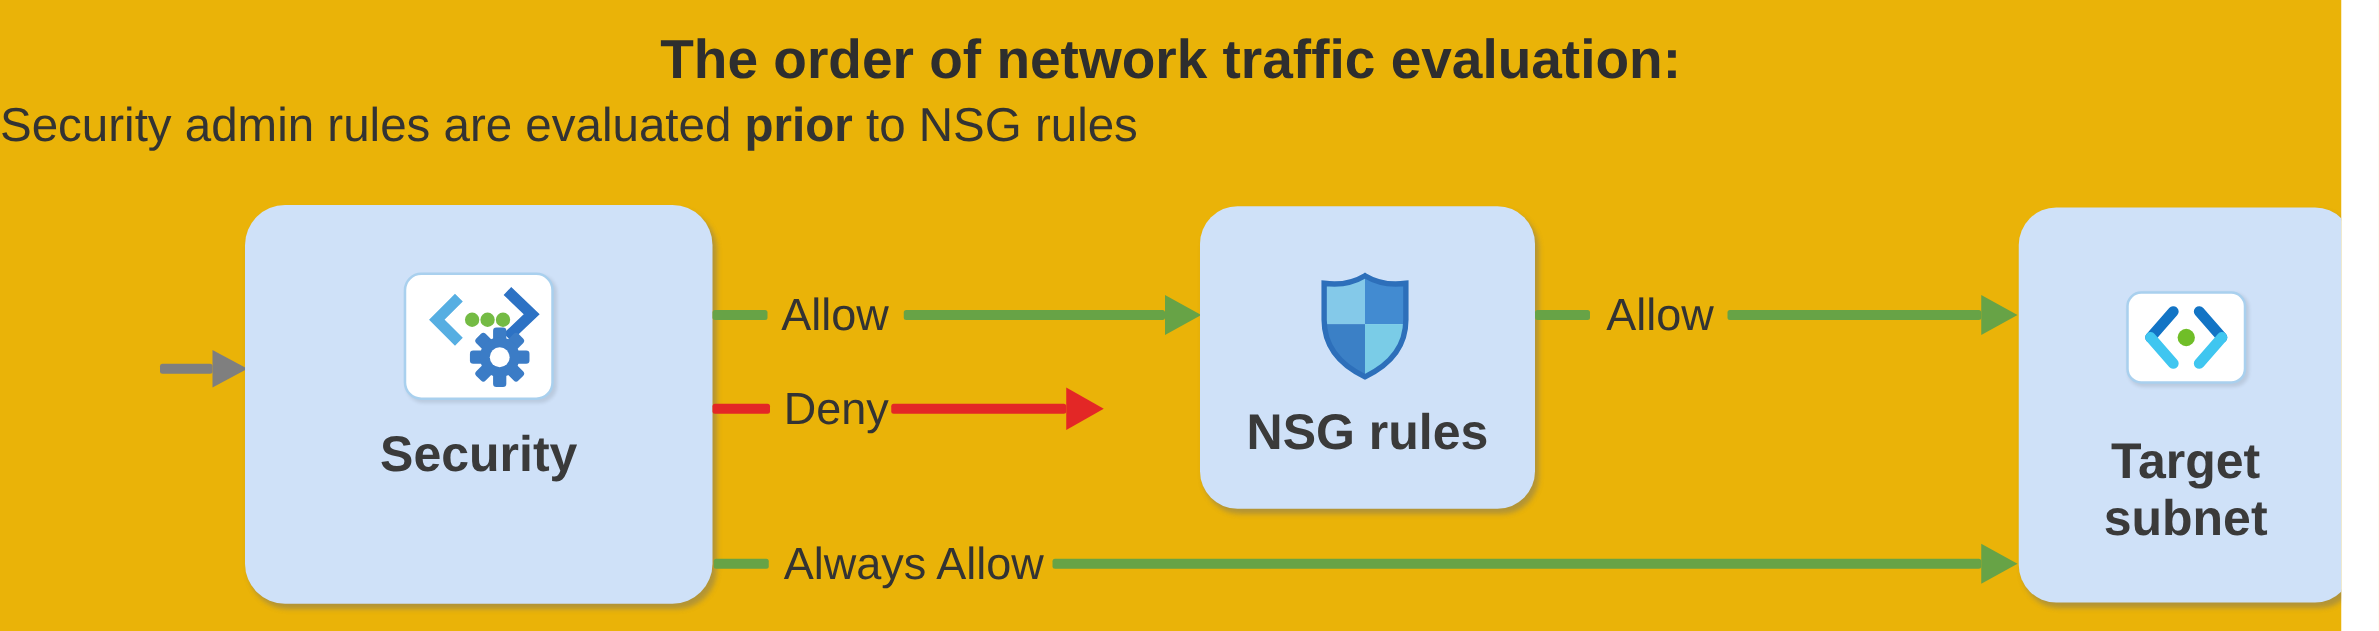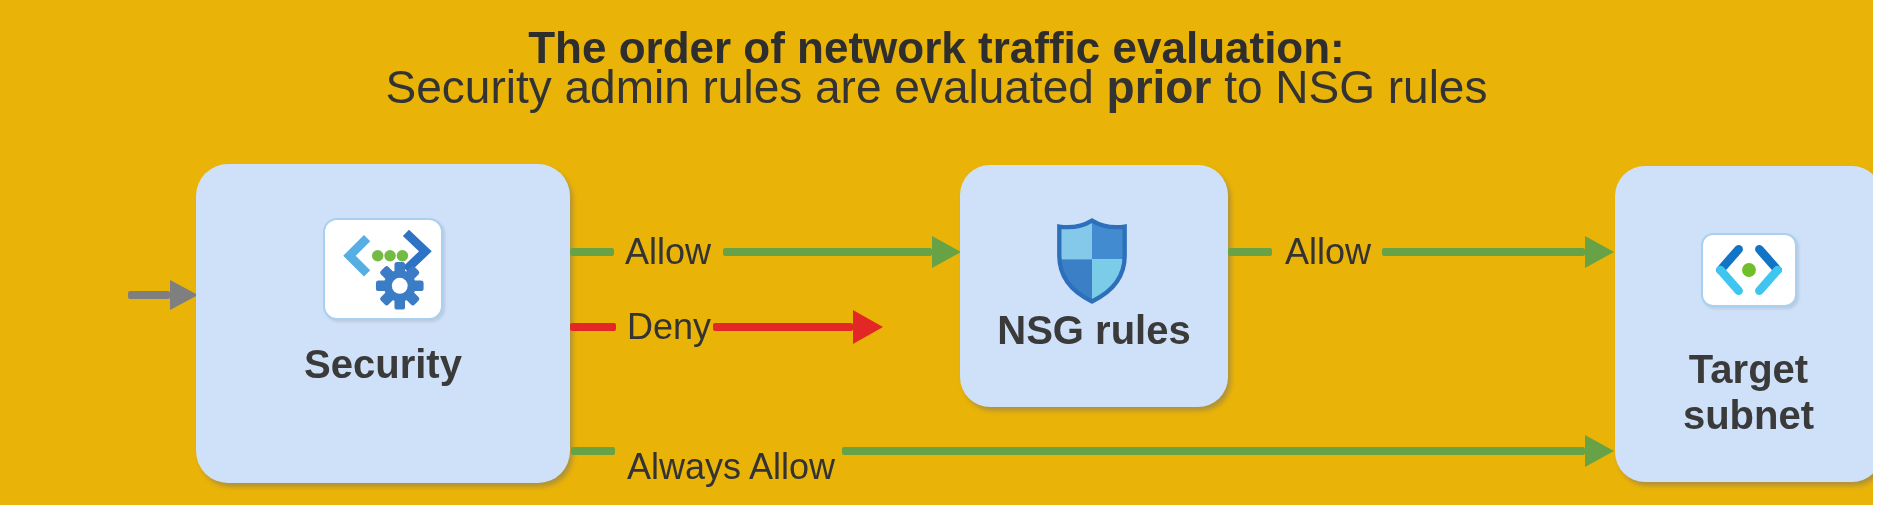--- a/index.html
+++ b/index.html
@@ -27,24 +27,24 @@
     width: 100%;
     text-align: center;
     font-size: 44px;
     line-height: 52px;
     font-weight: bold;
     color: #2e2e2e;
     white-space: pre-wrap;
   }
   .subtitle {
     position: absolute;
-    top: 64px; left: 0;
+    top: 78px; left: 0;
     width: 100%;
-    text-align: center;
-    font-size: 46px;
+    text-align: left;
+    font-size: 38px;
     line-height: 46px;
     font-weight: normal;
     color: #333333;
     white-space: pre-wrap;
   }
   .subtitle .b { font-weight: bold; }
 
   .node {
     position: absolute;
     background: var(--node-fill);
@@ -73,21 +73,21 @@
     position: absolute;
     left: 0;
     width: 100%;
     text-align: center;
     font-size: 40px;
     line-height: 46px;
     font-weight: bold;
     color: var(--label-dark);
   }
   #security-label { top: 177px; }
-  #nsg-label      { top: 142px; }
+  #nsg-label      { top: 158px; }
   #target-label   { top: 180px; }
 
   .hline {
     position: absolute;
     height: 8px;
     border-radius: 2px;
     background: var(--green);
   }
   .hline.red  { background: var(--red); }
   .hline.gray { background: var(--gray); }
@@ -179,21 +179,21 @@
     </svg>
     <div class="node-label" id="nsg-label">NSG rules</div>
   </div>
 
   <div class="hline" style="left:1228px; top:248px; width:44px;"></div>
   <div class="flow-label" style="left:1285px; top:230px;">Allow</div>
   <div class="hline" style="left:1382px; top:248px; width:203px;"></div>
   <div class="head" style="left:1585px; top:236px;"></div>
 
   <div class="hline" style="left:571px; top:447px; width:44px;"></div>
-  <div class="flow-label" style="left:627px; top:429px;margin-top:16px;">Always Allow</div>
+  <div class="flow-label" style="left:627px; top:429px;">Always Allow</div>
   <div class="hline" style="left:842px; top:447px; width:743px;"></div>
   <div class="head" style="left:1585px; top:435px;"></div>
 
   <div class="node" id="target-box">
     <div class="icon-tile" id="target-tile">
       <svg width="86" height="64" viewBox="0 0 96 74">
         <path d="M36 13 L15 37" stroke="#1274c5" stroke-width="10" stroke-linecap="round" fill="none"></path>
         <path d="M15 37 L36 61" stroke="#3fc6f0" stroke-width="10" stroke-linecap="round" fill="none"></path>
         <path d="M60 13 L81 37" stroke="#1274c5" stroke-width="10" stroke-linecap="round" fill="none"></path>
         <path d="M81 37 L60 61" stroke="#3fc6f0" stroke-width="10" stroke-linecap="round" fill="none"></path>

